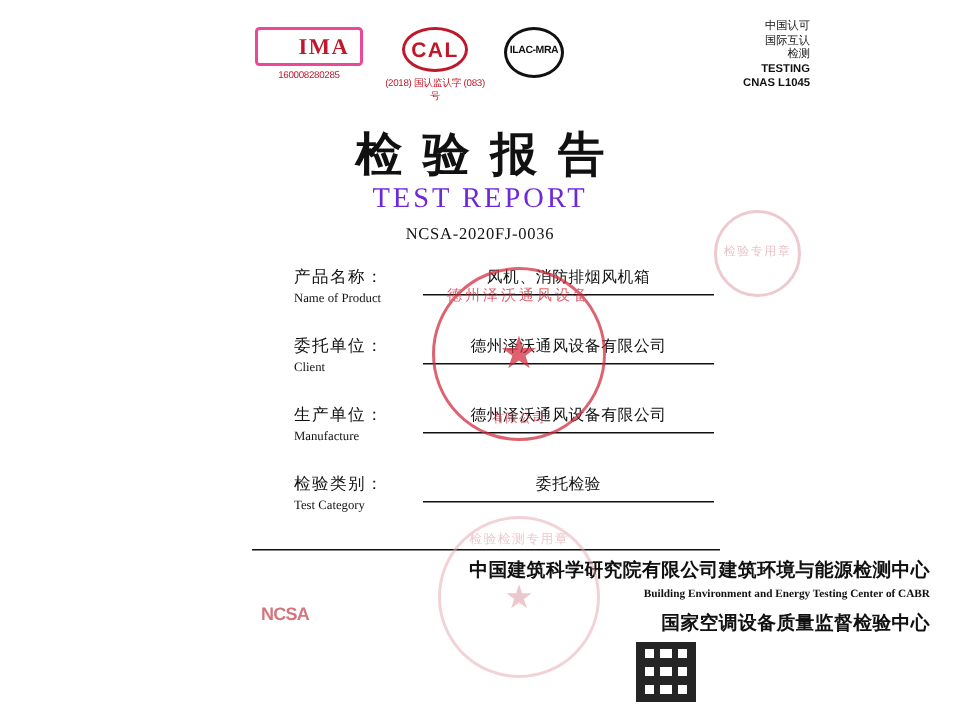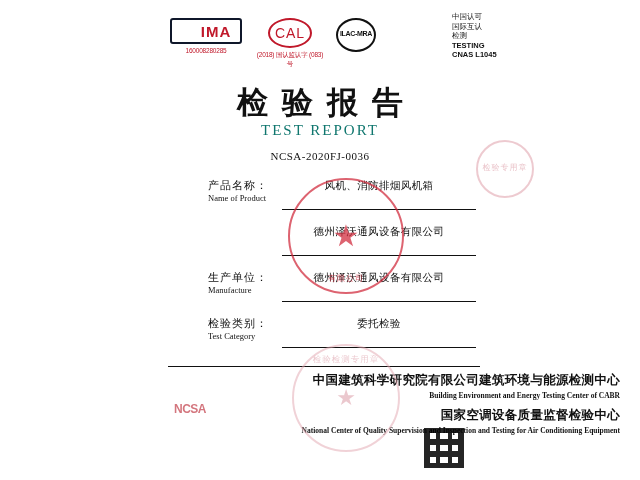--- a/index.html
+++ b/index.html
@@ -28,29 +28,29 @@
     height: 62px;
   }
   .mark {
     position: absolute;
     text-align: center;
   }
   .mark-ima { left: 0px; top: 8px; width: 76px; }
   .mark-cal { left: 86px; top: 8px; width: 72px; }
   .mark-ilac { left: 162px; top: 8px; width: 52px; }
   .mark-cnas { left: 218px; top: 8px; width: 70px; }
-  .mark-text { left: 284px; top: 2px; width: 64px; text-align: left; }
+  .mark-text { left: 308px; top: 2px; width: 64px; text-align: right; }
 
   .ima-badge {
     width: 72px;
     height: 26px;
-    border: 2px solid #0f172a;
+    border: 2px solid #ec4899;
     border-radius: 3px;
     color: #c0182a;
-    font-family: Liberation Sans, sans-serif;
+    font-family: Liberation Serif, serif;
     font-weight: bold;
     font-size: 15px;
     line-height: 24px;
     letter-spacing: 1px;
     box-sizing: border-box;
     margin: 0 auto;
     padding-left: 20px;
   }
   .ima-code {
     color: #c0182a;
@@ -59,21 +59,21 @@
     margin-top: 3px;
     letter-spacing: -0.2px;
   }
   .cal-badge {
     width: 44px;
     height: 30px;
     border: 2px solid #c0182a;
     border-radius: 50%;
     color: #c0182a;
     font-family: "Liberation Sans", sans-serif;
-    font-weight: normal;
+    font-weight: bold;
     font-size: 14px;
     line-height: 27px;
     box-sizing: border-box;
     margin: 0 auto;
     letter-spacing: 1px;
   }
   .cal-code {
     color: #c0182a;
     font-size: 6.5px;
     font-family: "Liberation Sans", sans-serif;
@@ -133,23 +133,23 @@
     text-indent: 14px;
     color: #111;
   }
   .title-en {
     position: absolute;
     top: 122px;
     left: 0;
     width: 640px;
     text-align: center;
     font-family: "Liberation Serif", serif;
-    font-size: 15px;
+    font-size: 19px;
     letter-spacing: 2px;
-    color: #0f766e;
+    color: #6d28d9;
   }
   .report-no {
     position: absolute;
     top: 150px;
     left: 0;
     width: 640px;
     text-align: center;
     font-family: "Liberation Serif", serif;
     font-size: 11px;
     letter-spacing: 0.5px;
@@ -162,21 +162,21 @@
     top: 178px;
     left: 196px;
     width: 280px;
   }
   .field-row {
     position: relative;
     height: 46px;
   }
   .field-label {
     position: absolute;
-    left: 12px;
+    left: 0;
     top: 0;
     width: 86px;
   }
   .lab-cn {
     font-size: 11px;
     color: #111;
     letter-spacing: 1px;
     line-height: 14px;
   }
   .lab-en {
@@ -188,21 +188,21 @@
   .field-value {
     position: absolute;
     left: 86px;
     top: 0;
     width: 194px;
     text-align: center;
     font-size: 10.5px;
     color: #111;
     line-height: 15px;
     border-bottom: 1px solid #111;
-    padding-bottom: 16px;
+    padding-bottom: 3px;
     letter-spacing: 0.4px;
   }
 
   
   .footer-rule {
     position: absolute;
     top: 366px;
     left: 168px;
     width: 312px;
     border-top: 1px solid #111;
@@ -377,50 +377,54 @@
 
   <div class="fields">
     <div class="field-row">
       <div class="field-label">
         <div class="lab-cn">产品名称：</div>
         <div class="lab-en">Name of Product</div>
       </div>
       <div class="field-value">风机、消防排烟风机箱</div>
     </div>
     <div class="field-row">
+      <div class="field-label">
+        <div class="lab-cn">委托单位：</div>
+        <div class="lab-en">Client</div>
+      </div>
       <div class="field-value">德州泽沃通风设备有限公司</div>
     </div>
     <div class="field-row">
       <div class="field-label">
         <div class="lab-cn">生产单位：</div>
         <div class="lab-en">Manufacture</div>
       </div>
       <div class="field-value">德州泽沃通风设备有限公司</div>
     </div>
     <div class="field-row">
       <div class="field-label">
         <div class="lab-cn">检验类别：</div>
         <div class="lab-en">Test Category</div>
       </div>
       <div class="field-value">委托检验</div>
     </div>
   </div>
 
   <div class="seal-main">
+    <div class="seal-arc-top">德州泽沃通风设备</div>
     <div class="seal-star">★</div>
     <div class="seal-arc-bottom">有限公司</div>
   </div>
   <div class="seal-side">检验专用章</div>
 
   <div class="footer-rule"></div>
   <div class="footer">
     <div class="f-cn1">中国建筑科学研究院有限公司建筑环境与能源检测中心</div>
     <div class="f-en1">Building Environment and Energy Testing Center of CABR</div>
     <div class="f-cn2">国家空调设备质量监督检验中心</div>
-    <div class="f-en2">National Center of Quality Supervision and Inspection and Testing for Air Conditioning Equipment</div>
   </div>
 
   <div class="seal-footer">
     <div class="sf-top">检验检测专用章</div>
     <div class="sf-star">★</div>
   </div>
 
   <div class="ncsa-mark">NCSA</div>
   <div class="qr"></div>
 

